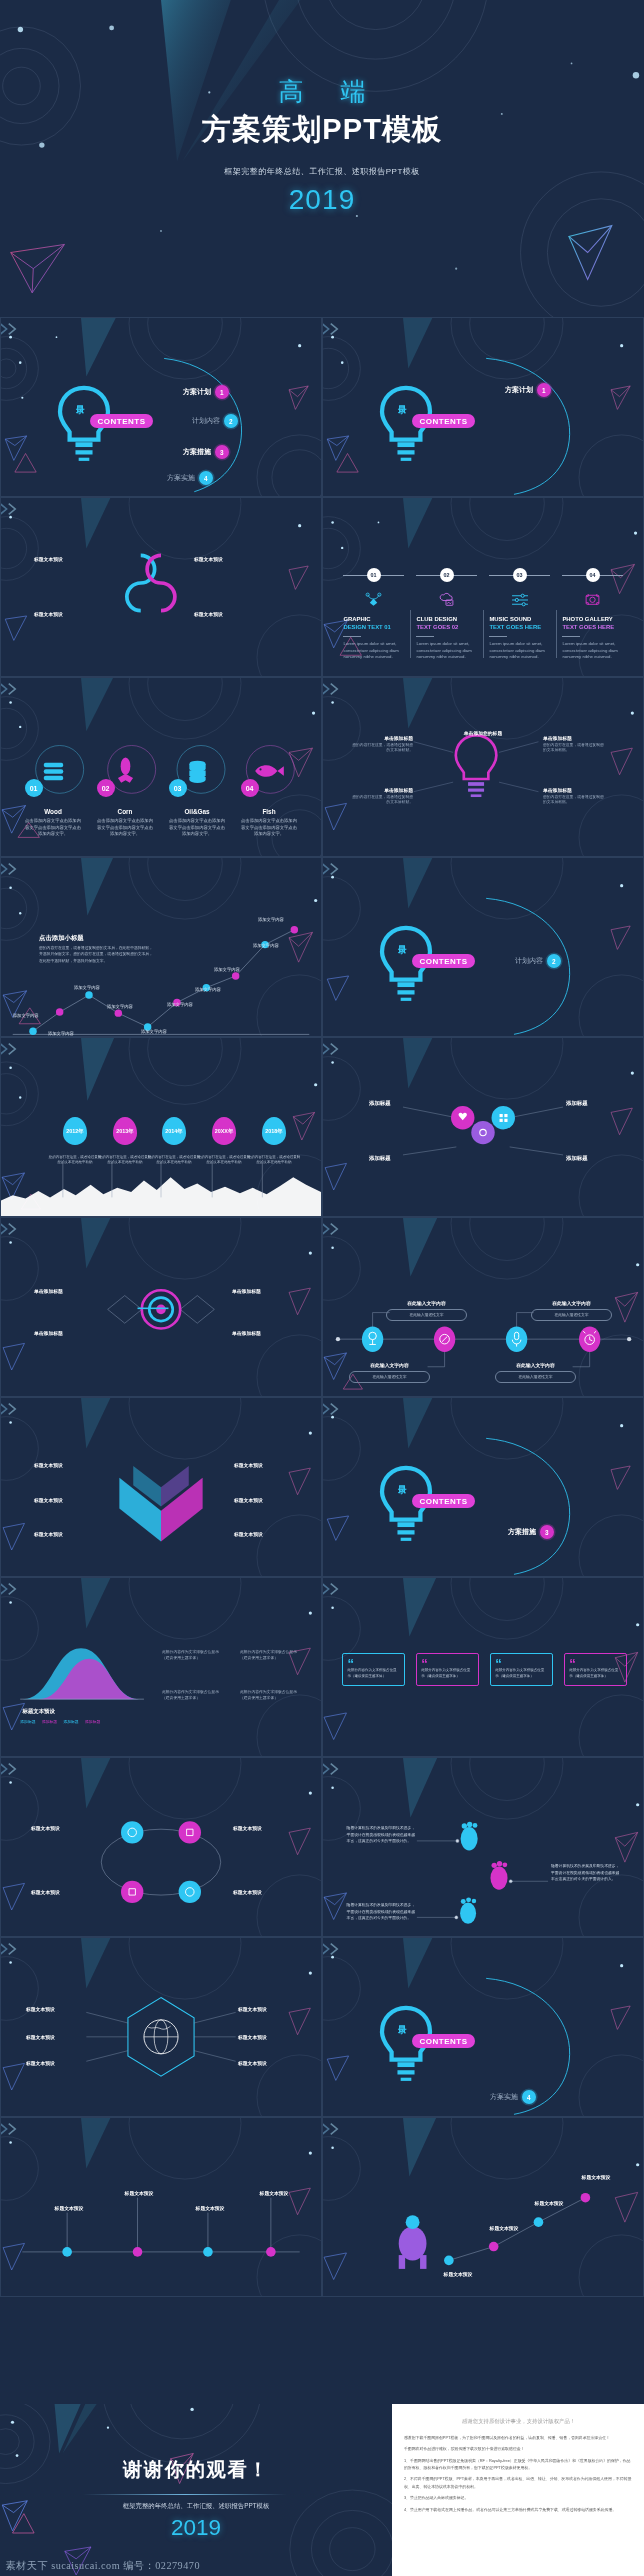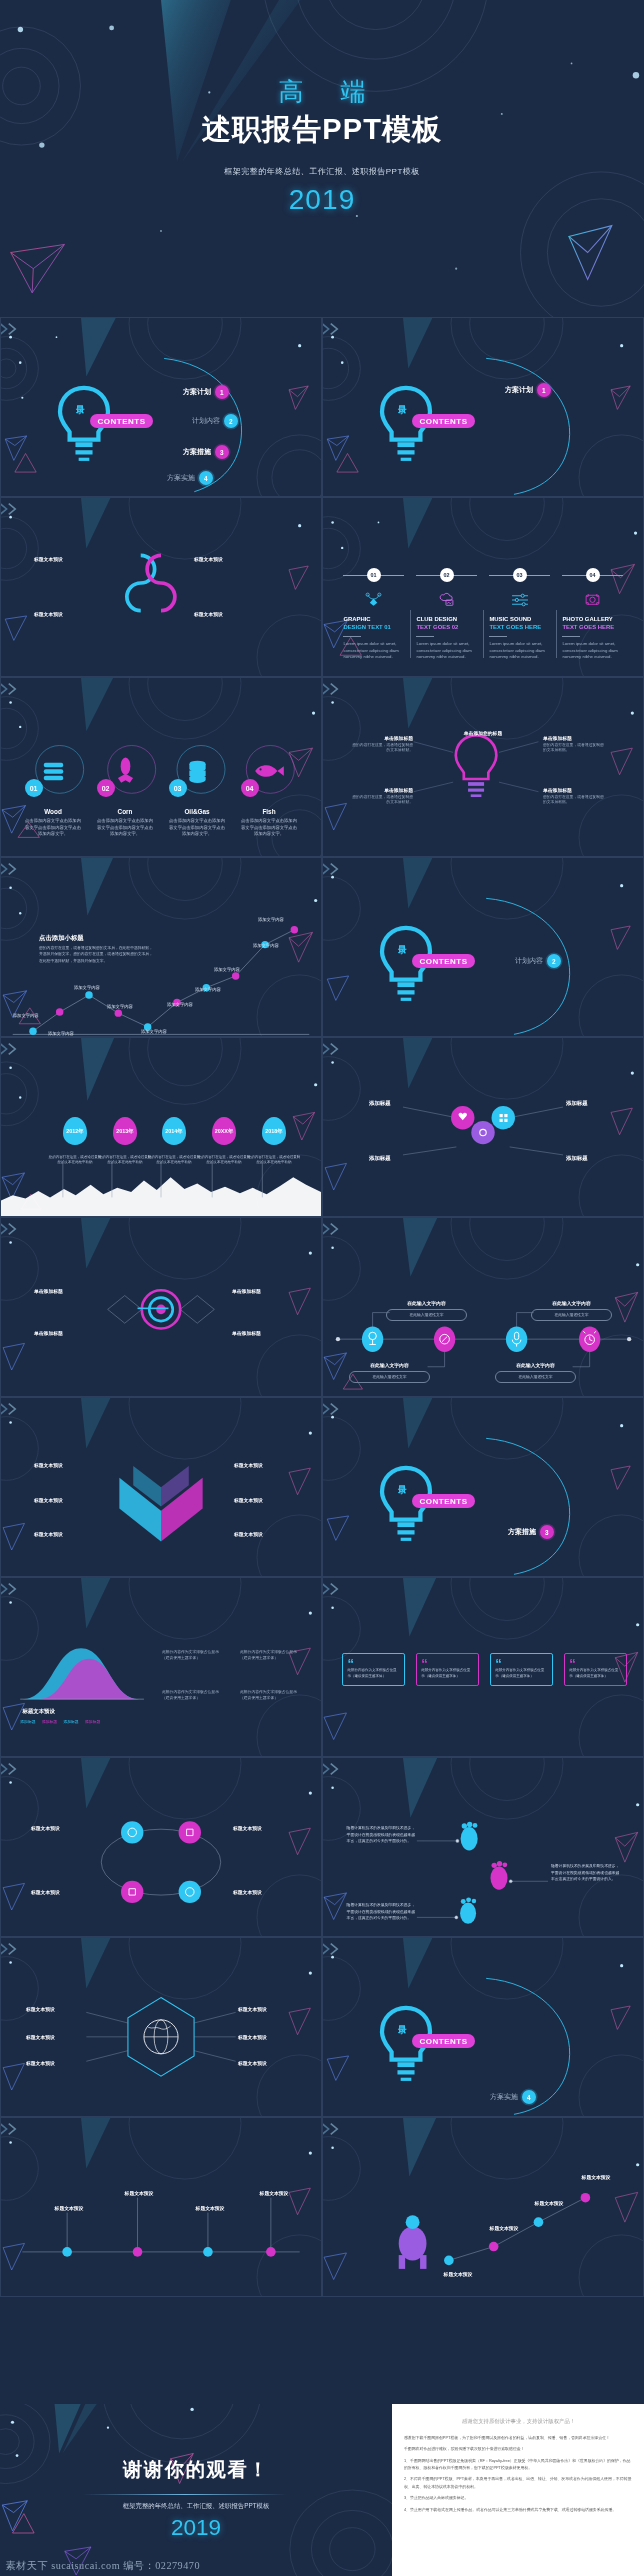--- a/index.html
+++ b/index.html
@@ -183,21 +183,21 @@
           <circle cx="1065" cy="118" r="1.6" opacity=".7"></circle>
         <circle cx="935" cy="212" r="1.8" opacity=".7"></circle>
           <circle cx="665" cy="402" r="2" opacity=".7"></circle>
         <circle cx="850" cy="500" r="2" opacity=".6"></circle>
           <circle cx="300" cy="430" r="1.8" opacity=".6"></circle>
       </g>
     </svg>
   </div>
   <div class="hero-inner">
     <div class="hero-zh">高 端</div>
-    <div class="hero-main">述职报告PPT模板</div>
+    <div class="hero-main">方案策划PPT模板</div>
     <div class="hero-rule"></div>
     <div class="hero-sub">框架完整的年终总结、工作汇报、述职报告PPT模板</div>
     <div class="hero-year">2019</div>
   </div>
 </section>
 
 <div id="grid">
 
   <div class="thumb">
     <div class="bg">

